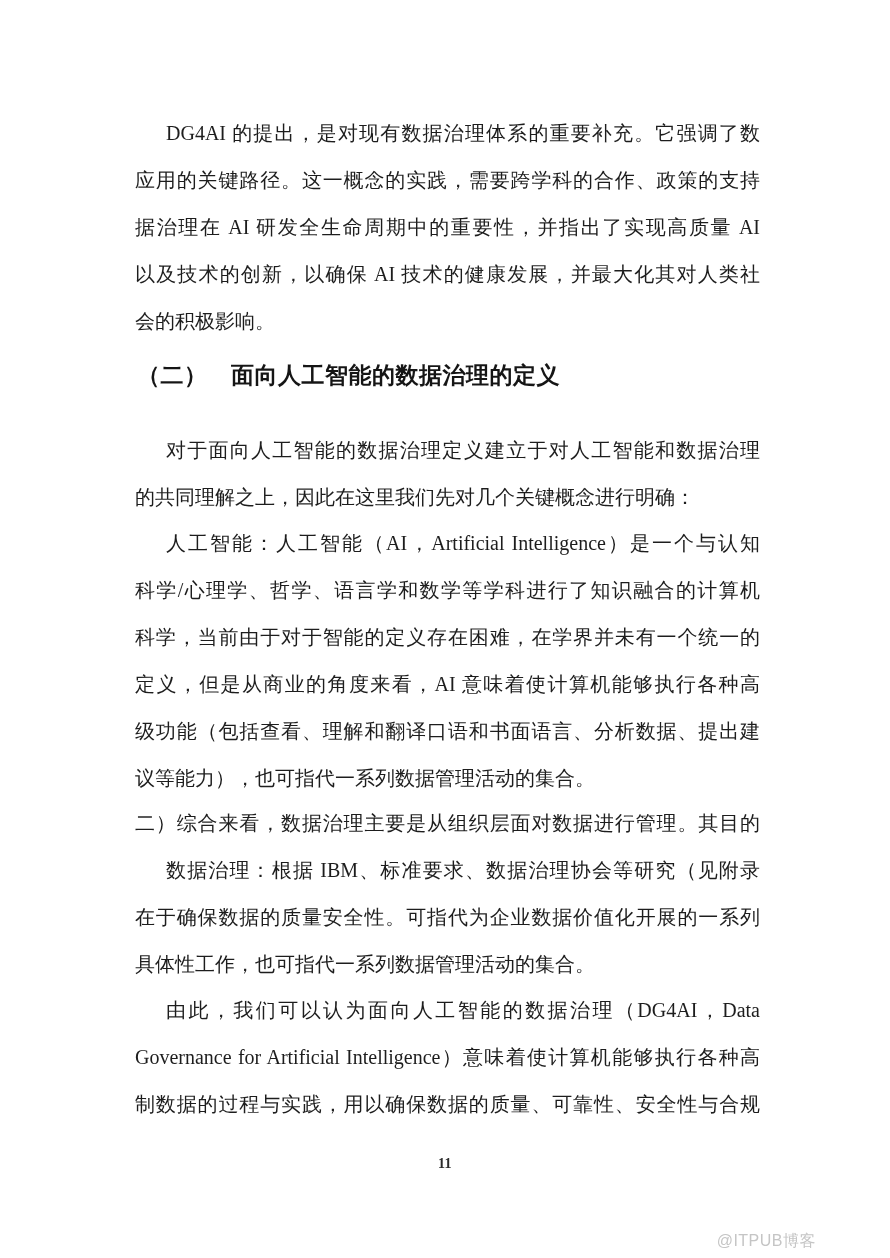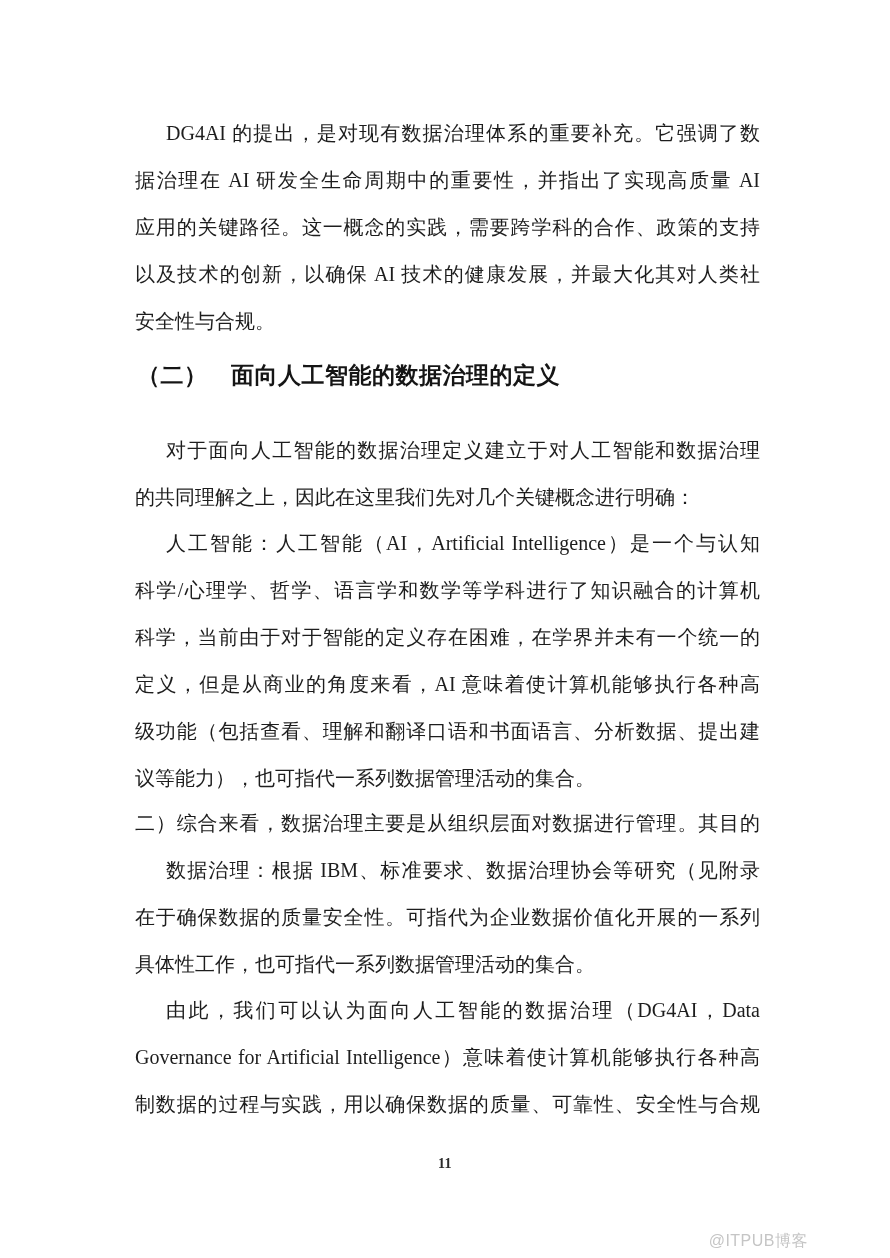--- a/index.html
+++ b/index.html
@@ -51,39 +51,39 @@
     top: 1156px;
     width: 890px;
     text-align: center;
     font-size: 14px;
     font-weight: 600;
     color: #2c2c2c;
     letter-spacing: 0.5px;
   }
   .watermark {
     position: absolute;
-    right: 8px;
+    right: 0;
     top: 1231px;
     font-size: 16px;
     color: #c5c5c5;
     font-family: "Liberation Sans", "DejaVu Sans", sans-serif;
     letter-spacing: 0.5px;
   }
 </style>
 </head>
 <body>
 
 <div class="page">
 
   <div class="para" style="top:110px">
     <div class="line indent">DG4AI 的提出，是对现有数据治理体系的重要补充。它强调了数</div>
+    <div class="line">应用的关键路径。这一概念的实践，需要跨学科的合作、政策的支持</div>
     <div class="line">据治理在 AI 研发全生命周期中的重要性，并指出了实现高质量 AI</div>
-    <div class="line">应用的关键路径。这一概念的实践，需要跨学科的合作、政策的支持</div>
     <div class="line">以及技术的创新，以确保 AI 技术的健康发展，并最大化其对人类社</div>
-    <div class="line end">安全性与合规。</div>
+    <div class="line end">会的积极影响。</div>
   </div>
 
   <div class="heading">（二）　面向人工智能的数据治理的定义</div>
 
   <div class="para" style="top:427px">
     <div class="line indent">对于面向人工智能的数据治理定义建立于对人工智能和数据治理</div>
     <div class="line end">的共同理解之上，因此在这里我们先对几个关键概念进行明确：</div>
   </div>
 
   <div class="para" style="top:520px">

